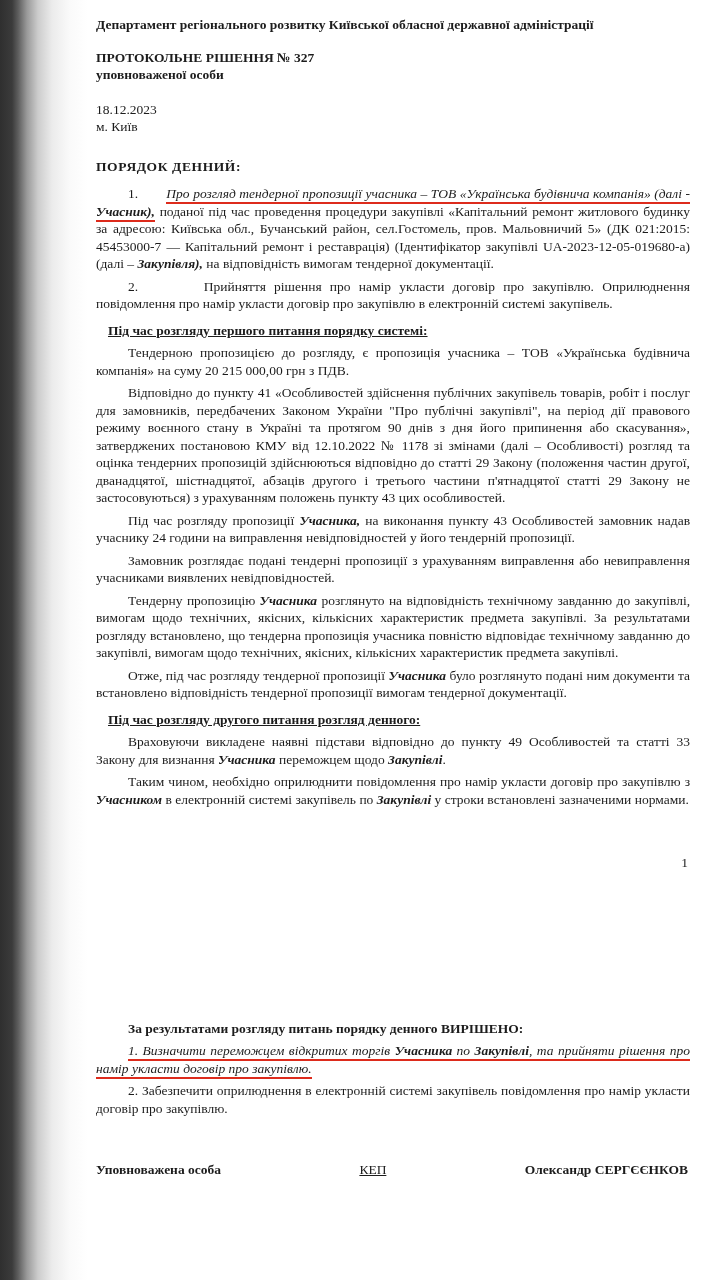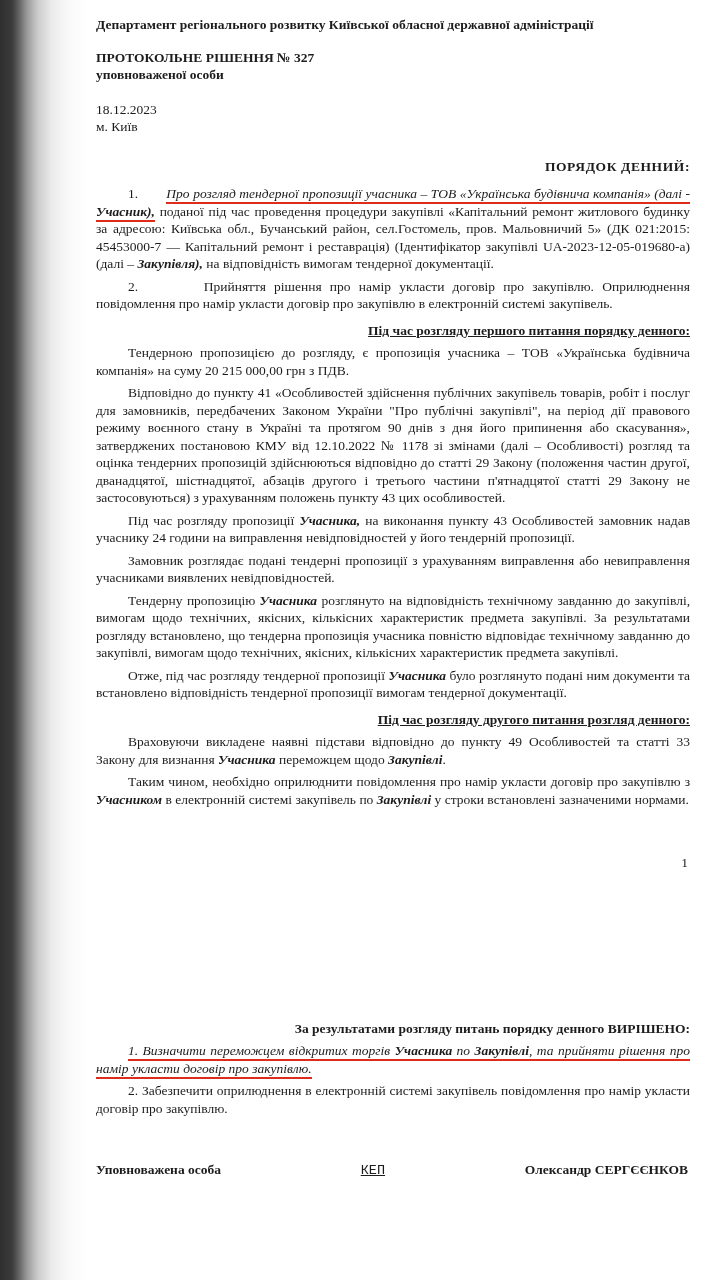--- a/index.html
+++ b/index.html
@@ -19,35 +19,35 @@
       #cccccc 38px, #ebebeb 52px, #fafafa 70px, #ffffff 88px);
   }
   .content {
     position: relative;
     margin: 0 26px 0 96px;
     padding-top: 16px;
     font-size: 13.5px;
     line-height: 17.5px;
     text-align: left;
   }
-  p { margin: 0; text-align: right; }
+  p { margin: 0; }
   .bold { font-weight: 700; }
   .center { text-align: left; }
   .title { margin-top: 15px; }
   .daterow { display: flex; justify-content: space-between; margin-top: 17px; padding-right: 10px; flex-direction: column; }
   .agenda-h { margin-top: 22px; letter-spacing: 0.6px; }
   .para { text-align: justify; margin-top: 5px; }
   .indent { text-indent: 32px; }
   .first-item { margin-top: 10px; }
   .section-h { margin-top: 9px; margin-bottom: 4px; text-indent: 12px; text-decoration: underline; }
   .res-h { margin-top: 0; margin-bottom: 3px; text-indent: 32px; }
   .pageno { text-align: right; margin-top: 46px; padding-right: 2px; }
   .spacer { height: 148px; }
   .sigrow { display: flex; justify-content: space-between; align-items: baseline; margin-top: 44px; padding-right: 2px; }
-  .kep { text-decoration: underline; font-family: Liberation Mono, monospace; }
+  .kep { text-decoration: underline; }
   
   span.b { font-weight: 700; }
   span.i { font-style: italic; }
   span.red { border-bottom: 2.5px solid var(--red, #dd2b1c); padding-bottom: 1px; font-style: italic; }
 </style>
 </head>
 <body>
 
 <div class="page">
   <div class="scan-edge"></div>
@@ -60,21 +60,21 @@
     <div class="daterow">
       <span>18.12.2023</span>
       <span>м. Київ</span>
     </div>
 
     <p class="bold agenda-h">ПОРЯДОК ДЕННИЙ:</p>
 
     <p class="para indent first-item"><span>1.&nbsp;&nbsp;&nbsp;&nbsp;&nbsp;&nbsp;&nbsp;&nbsp;</span><span class="red">Про розгляд тендерної пропозиції учасника – ТОВ «Українська будівнича компанія» (далі - </span><span class="b i red">Учасник),</span><span> поданої під час проведення процедури закупівлі «Капітальний ремонт житлового будинку за адресою: Київська обл., Бучанський район, сел.Гостомель, пров. Мальовничий 5» (ДК 021:2015: 45453000-7 — Капітальний ремонт і реставрація) (Ідентифікатор закупівлі UA-2023-12-05-019680-a) (далі – </span><span class="b i">Закупівля),</span><span> на відповідність вимогам тендерної документації.</span></p>
     <p class="para indent"><span>2.&nbsp;&nbsp;&nbsp;&nbsp;&nbsp;&nbsp;&nbsp;&nbsp;Прийняття рішення про намір укласти договір про закупівлю. Оприлюднення повідомлення про намір укласти договір про закупівлю в електронній системі закупівель.</span></p>
 
-    <p class="bold section-h">Під час розгляду першого питання порядку денного:</p>
+    <p class="bold section-h">Під час розгляду першого питання порядку системі:</p>
 
     <p class="para indent"><span>Тендерною пропозицією до розгляду, є пропозиція учасника – ТОВ «Українська будівнича компанія» на суму 20 215 000,00 грн з ПДВ.</span></p>
     <p class="para indent"><span>Відповідно до пункту 41 «Особливостей здійснення публічних закупівель товарів, робіт і послуг для замовників, передбачених Законом України "Про публічні закупівлі", на період дії правового режиму воєнного стану в Україні та протягом 90 днів з дня його припинення або скасування», затверджених постановою КМУ від 12.10.2022 № 1178 зі змінами (далі – Особливості) розгляд та оцінка тендерних пропозицій здійснюються відповідно до статті 29 Закону (положення частин другої, дванадцятої, шістнадцятої, абзаців другого і третього частини п'ятнадцятої статті 29 Закону не застосовуються) з урахуванням положень пункту 43 цих особливостей.</span></p>
     <p class="para indent"><span>Під час розгляду пропозиції </span><span class="b i">Учасника,</span><span> на виконання пункту 43 Особливостей замовник надав учаснику 24 години на виправлення невідповідностей у його тендерній пропозиції.</span></p>
     <p class="para indent"><span>Замовник розглядає подані тендерні пропозиції з урахуванням виправлення або невиправлення учасниками виявлених невідповідностей.</span></p>
     <p class="para indent"><span>Тендерну пропозицію </span><span class="b i">Учасника</span><span> розглянуто на відповідність технічному завданню до закупівлі, вимогам щодо технічних, якісних, кількісних характеристик предмета закупівлі. За результатами розгляду встановлено, що тендерна пропозиція учасника повністю відповідає технічному завданню до закупівлі, вимогам щодо технічних, якісних, кількісних характеристик предмета закупівлі.</span></p>
     <p class="para indent"><span>Отже, під час розгляду тендерної пропозиції </span><span class="b i">Учасника</span><span> було розглянуто подані ним документи та встановлено відповідність тендерної пропозиції вимогам тендерної документації.</span></p>
 
     <p class="bold section-h">Під час розгляду другого питання розгляд денного:</p>
 

